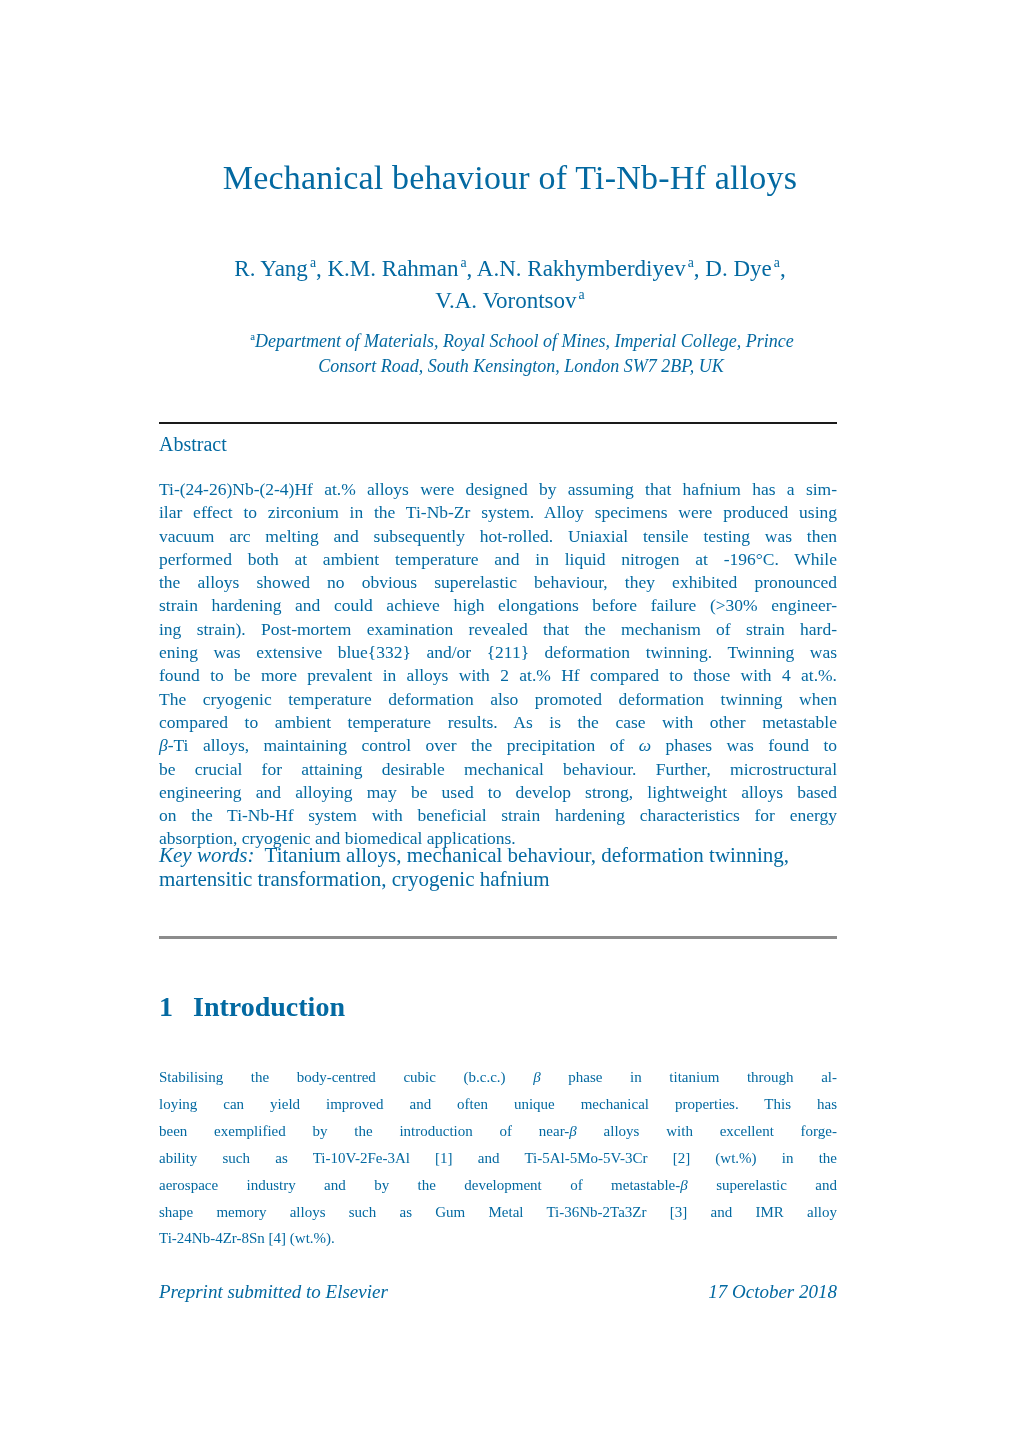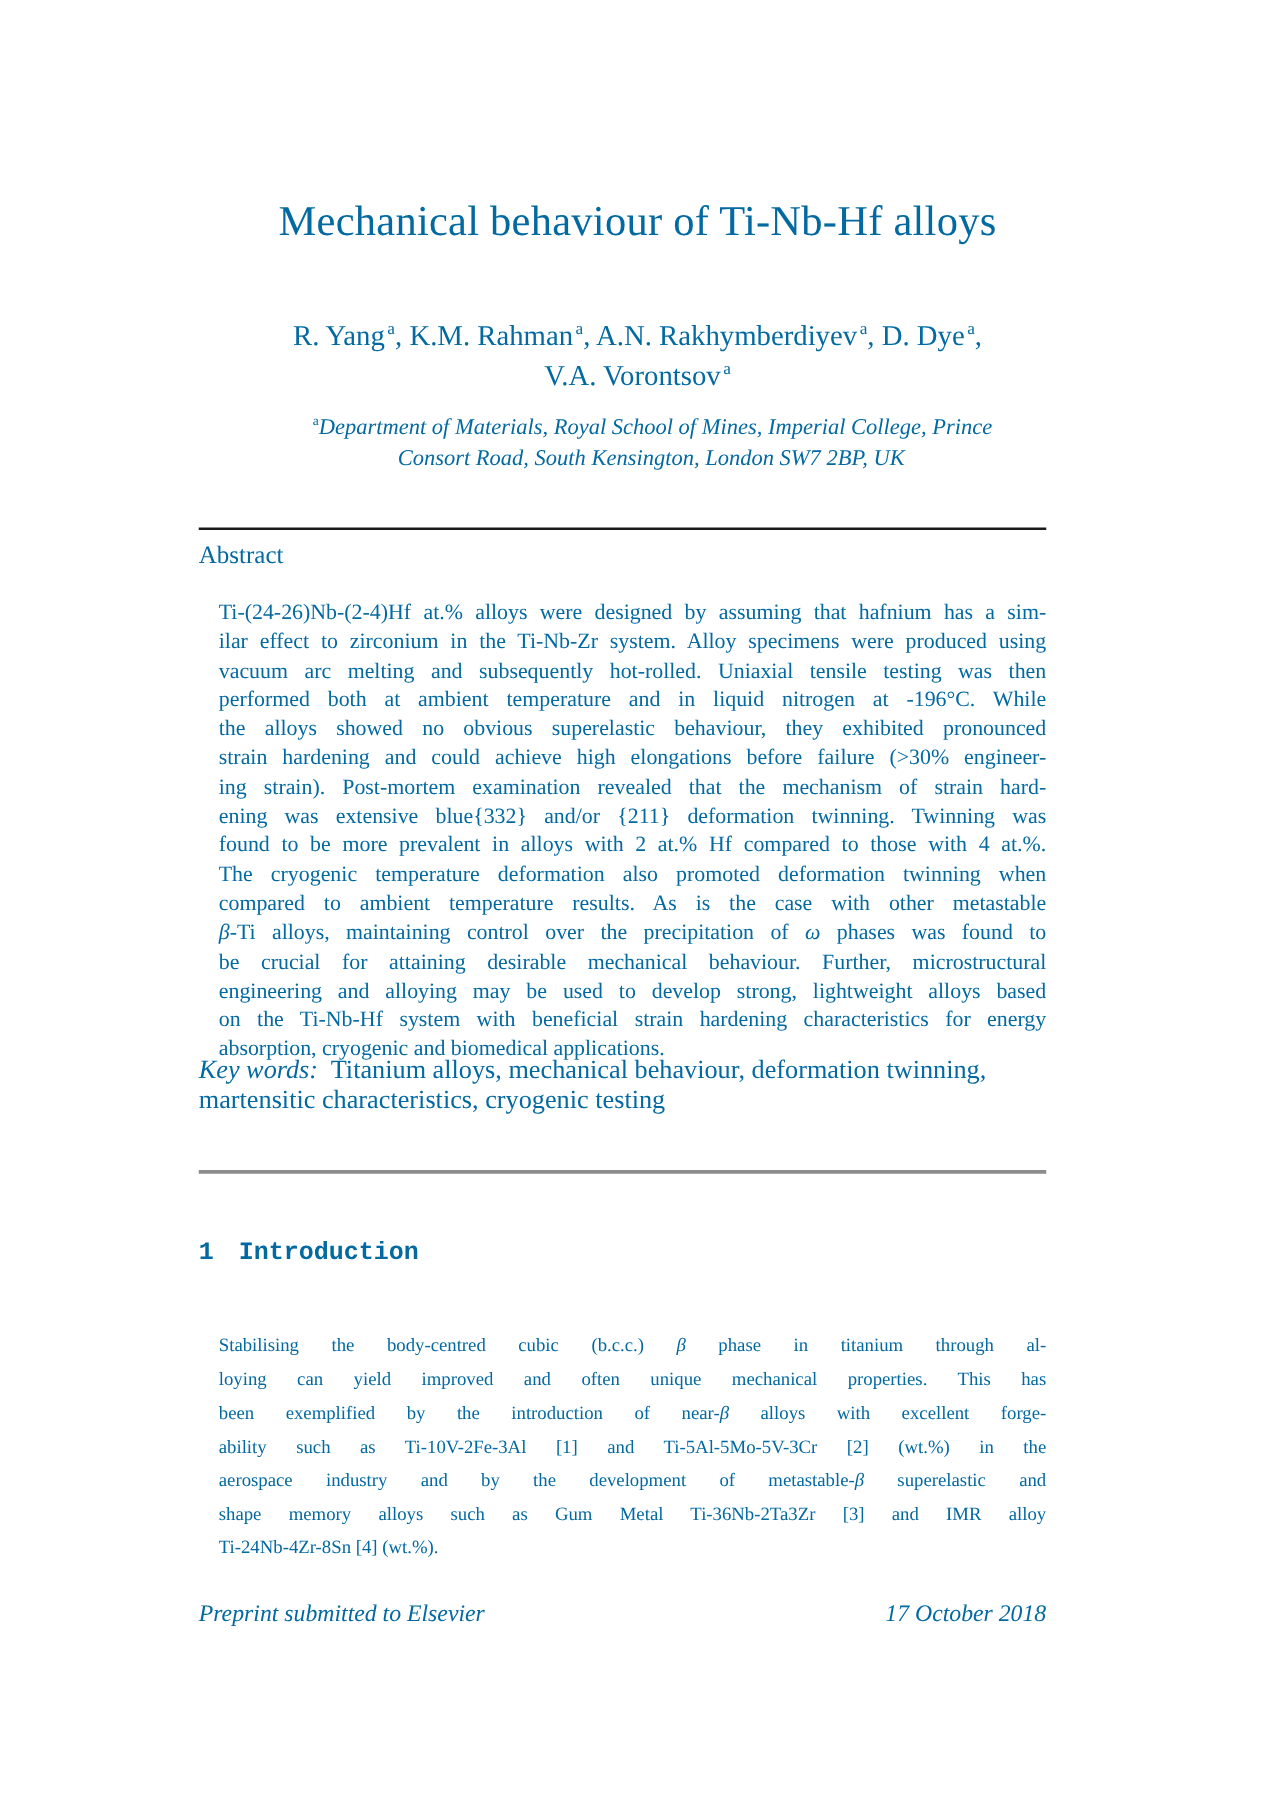--- a/index.html
+++ b/index.html
@@ -88,40 +88,38 @@
     top: 1064px;
     left: 159px;
     width: 678px;
     font-size: 15px;
     line-height: 26.9px;
   }
   .jline {
     text-align: justify;
     text-align-last: justify;
     white-space: nowrap;
-    margin-left: 16px;
   }
   .jline.last {
     text-align-last: left;
   }
   .keywords {
     position: absolute;
     top: 844px;
     left: 159px;
     width: 678px;
     font-size: 21px;
     line-height: 23.5px;
   }
   .section-heading {
     position: absolute;
     top: 991px;
     left: 159px;
-    font-size: 20px;
+    font-size: 28px;
     font-weight: bold;
-    font-family: Liberation Mono, monospace;
   }
   .section-heading .sec-title {
     margin-left: 20px;
   }
   .footer {
     position: absolute;
     top: 1281px;
     left: 159px;
     width: 678px;
     display: flex;
@@ -165,21 +163,21 @@
       <div class="jline">compared to ambient temperature results. As is the case with other metastable</div>
       <div class="jline"><i>β</i>-Ti alloys, maintaining control over the precipitation of <i>ω</i> phases was found to</div>
       <div class="jline">be crucial for attaining desirable mechanical behaviour. Further, microstructural</div>
       <div class="jline">engineering and alloying may be used to develop strong, lightweight alloys based</div>
       <div class="jline">on the Ti-Nb-Hf system with beneficial strain hardening characteristics for energy</div>
       <div class="jline last">absorption, cryogenic and biomedical applications.</div>
     </div>
 
   <div class="keywords">
     <div><i>Key words:</i>&nbsp; Titanium alloys, mechanical behaviour, deformation twinning,</div>
-    <div>martensitic characteristics, cryogenic testing</div>
+    <div>martensitic transformation, cryogenic hafnium</div>
   </div>
 
   <div class="rule rule-bottom"></div>
 
   <div class="section-heading">
     <span>1</span><span class="sec-title">Introduction</span>
   </div>
 
   <div class="intro-body">
       <div class="jline">Stabilising the body-centred cubic (b.c.c.) <i>β</i> phase in titanium through al-</div>

